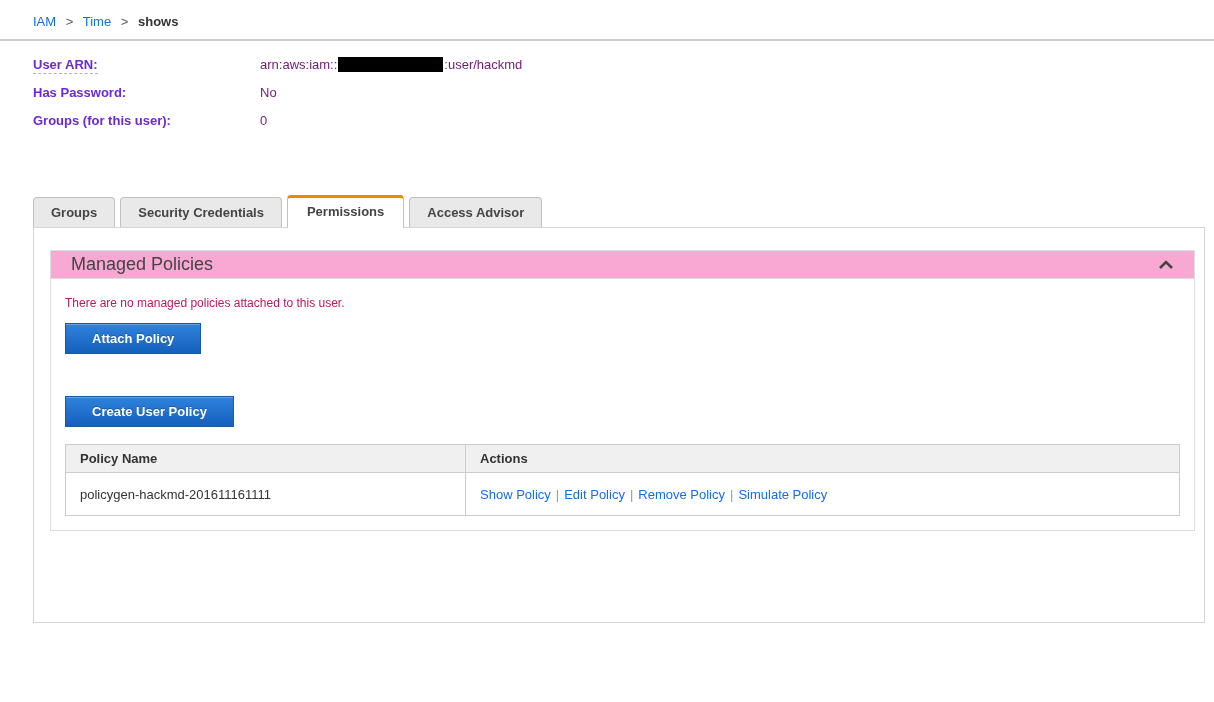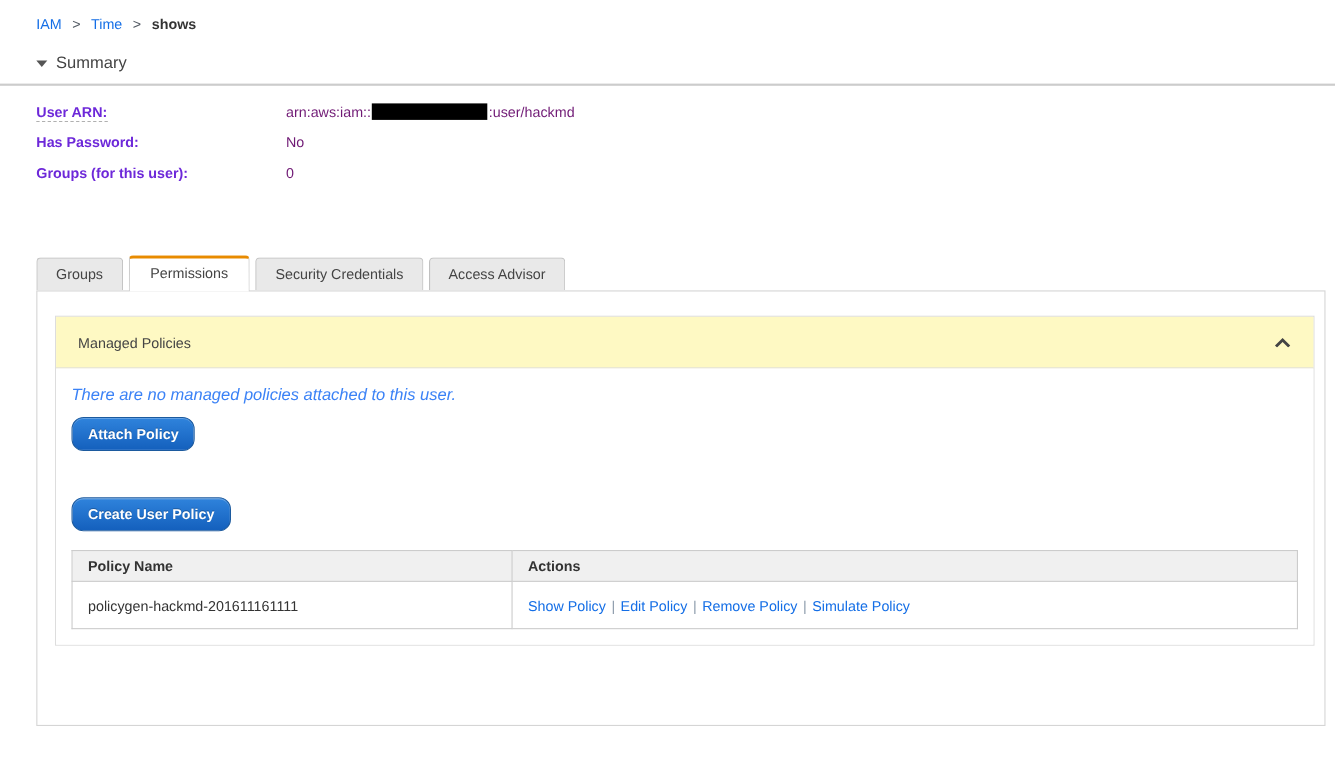--- a/index.html
+++ b/index.html
@@ -29,52 +29,52 @@
   .slabel{font-weight:bold;width:227px;flex:0 0 227px;color:#6d28d9;}
   .slabel .lbl-inner{display:inline-block;}
   .slabel.dashed .lbl-inner{border-bottom:1px dashed #b0b0b0;padding-bottom:1px;cursor:help;}
   .svalue{color:#701a75;}
   .redacted{display:inline-block;width:105px;height:15px;background:#000;vertical-align:text-bottom;margin:0 1px;}
   
   .tabs{display:flex;align-items:flex-end;margin:54px 0 0 33px;}
   .tab{
     background:#e9e9e9;border:1px solid #c0c0c0;border-bottom:none;
     border-radius:4px 4px 0 0;padding:7px 17px 8px;margin-right:5px;
-    font-weight:normal;font-size:13px;color:#444;cursor:pointer;height:30px;
+    font-weight:bold;font-size:13px;color:#444;cursor:pointer;height:30px;
   }
   .tab.active{
     background:#fff;border-top:3px solid var(--accent-orange);
     padding:6px 19px 9px;height:33px;position:relative;margin-bottom:-1px;z-index:2;
   }
   
   .panel{
     width:1172px;margin-left:33px;background:#fff;border:1px solid #d5d5d5;
     padding:22px 9px 14px 16px;height:396px;position:relative;z-index:1;
   }
   
   .accordion{border:1px solid #ddd;}
   .acc-header{
-    background:#fef9c3;height:47px;display:flex;align-items:center;justify-content:space-between;
-    padding:0 20px;font-size:13px;color:#444;cursor:pointer;
+    background:#f9a8d4;height:28px;display:flex;align-items:center;justify-content:space-between;
+    padding:0 20px;font-size:18px;color:#444;cursor:pointer;
   }
   .acc-header.bt{border-top:1px solid #ddd;}
   .acc-header{border-bottom:1px solid #ddd;}
   .chev{display:flex;align-items:center;}
   .acc-body{background:#fff;}
   .acc-body.mp{padding:16px 14px 28px;}
   .acc-body.ip{padding:14px 14px 14px;}
-  .acc-body p{margin:0 0 0 0;font-size:15px;color:#3b82f6;line-height:17px;font-style:italic;}
+  .acc-body p{margin:0 0 0 0;font-size:12px;color:#be185d;line-height:17px;}
   .acc-body.mp p{margin-bottom:11px;}
   .acc-body.ip p{margin-bottom:20px;}
   
   .aws-btn{
-    display:inline-block;border:1px solid #1c5a9e;border-radius:11px;
+    display:inline-block;border:1px solid #1c5a9e;border-radius:0;
     background:linear-gradient(var(--btn-top),var(--btn-bottom));
     color:#fff;font-weight:bold;font-size:13px;font-family:"Liberation Sans",sans-serif;
-    padding:7px 14px;cursor:pointer;text-shadow:0 -1px 0 rgba(0,0,0,.25);
+    padding:7px 26px;cursor:pointer;text-shadow:0 -1px 0 rgba(0,0,0,.25);
     box-shadow:inset 0 1px 0 rgba(255,255,255,.25);
   }
   
   .policy-table{border-collapse:collapse;width:100%;margin-top:17px;}
   .policy-table th{
     background:#f0f0f0;text-align:left;font-weight:bold;font-size:13px;color:#333;
     border:1px solid #ccc;padding:6px 14px;height:27px;margin-top:28px;
   }
   .policy-table td{
     border:1px solid #ccc;padding:9px 14px;font-size:13px;color:#333;height:43px;background:#fff;
@@ -89,45 +89,41 @@
 <div class="page">
 
   <div class="breadcrumb">
     <a>IAM</a>
     <span class="bc-sep">&gt;</span>
     <a>Time</a>
     <span class="bc-sep">&gt;</span>
     <span class="bc-current">shows</span>
   </div>
 
-  <div class="summary-title">
-    <span class="tri"></span>
-    <span>Summary</span>
-  </div>
   <div class="divider"></div>
 
   <div class="summary-fields">
     <div class="srow">
       <span class="slabel dashed"><span class="lbl-inner">User ARN:</span></span>
       <span class="svalue"><span>arn:aws:iam::</span><span class="redacted"></span><span>:user/hackmd</span></span>
     </div>
     <div class="srow">
       <span class="slabel"><span class="lbl-inner">Has Password:</span></span>
       <span class="svalue">No</span>
     </div>
     <div class="srow">
       <span class="slabel"><span class="lbl-inner">Groups (for this user):</span></span>
       <span class="svalue">0</span>
     </div>
   </div>
 
   <div class="tabs">
     <div class="tab">Groups</div>
+    <div class="tab">Security Credentials</div>
     <div class="tab active">Permissions</div>
-    <div class="tab">Security Credentials</div>
     <div class="tab">Access Advisor</div>
   </div>
 
   <div class="panel">
     <div class="accordion">
 
       <div class="acc-header">
         <span>Managed Policies</span>
         <span class="chev">
           <svg width="16" height="9" viewBox="0 0 16 9">

